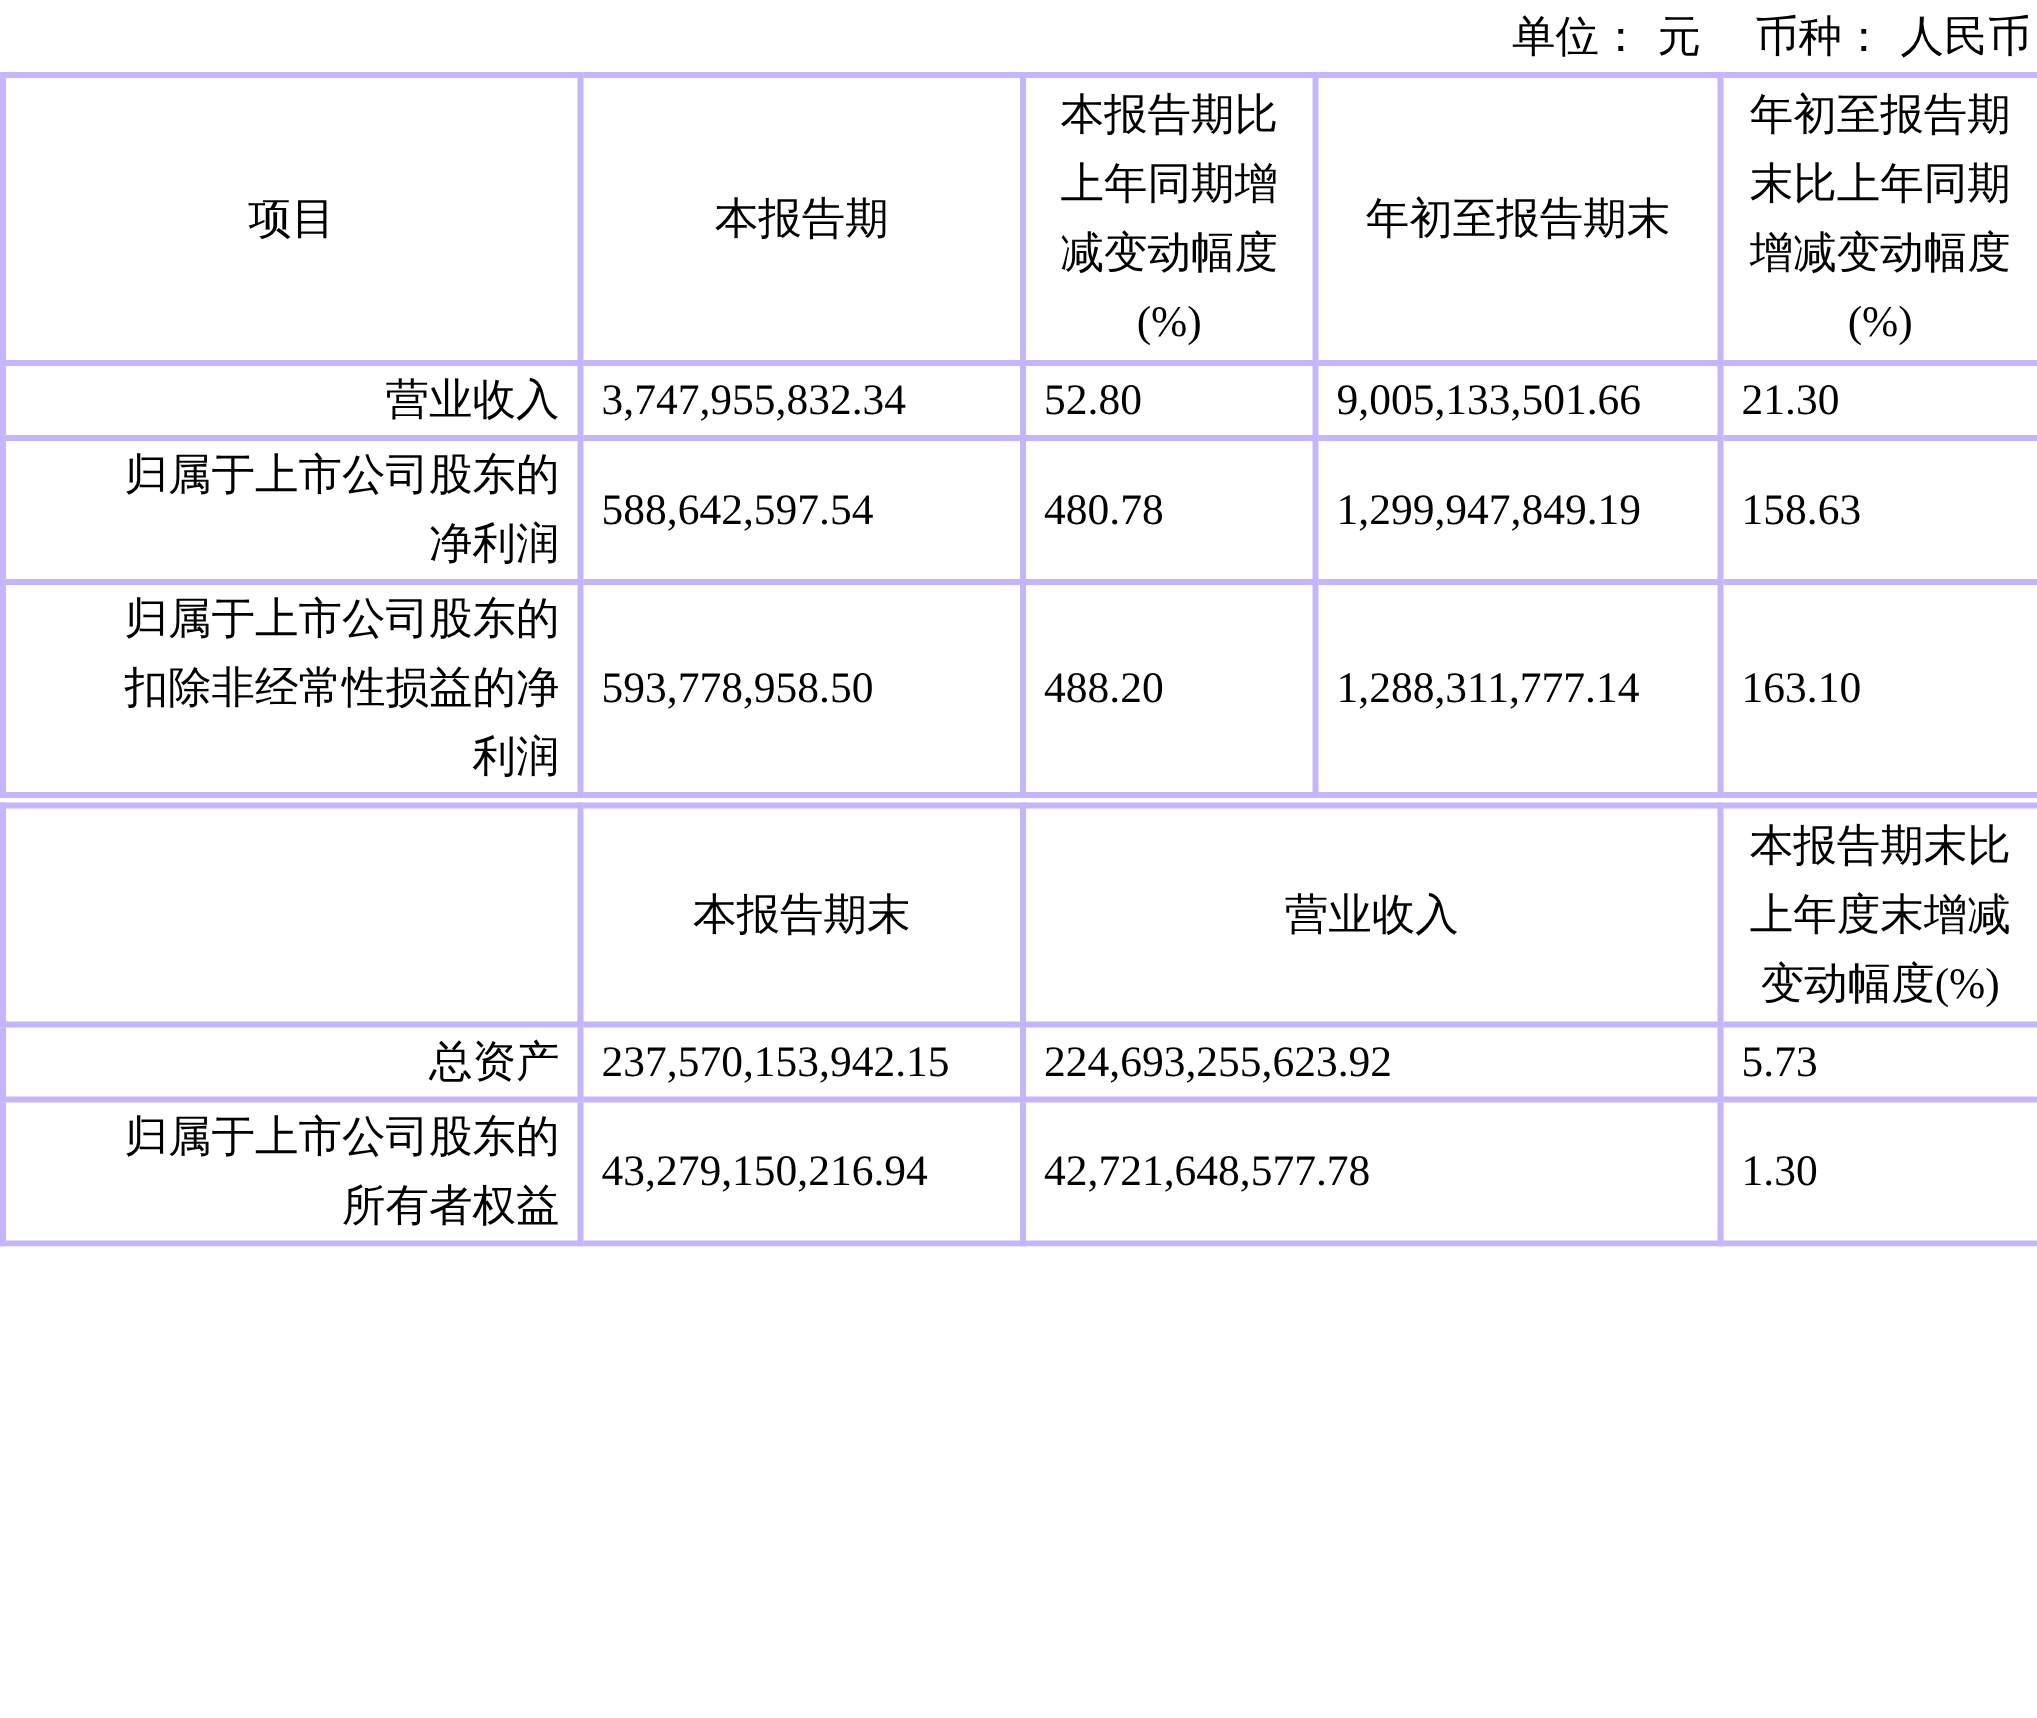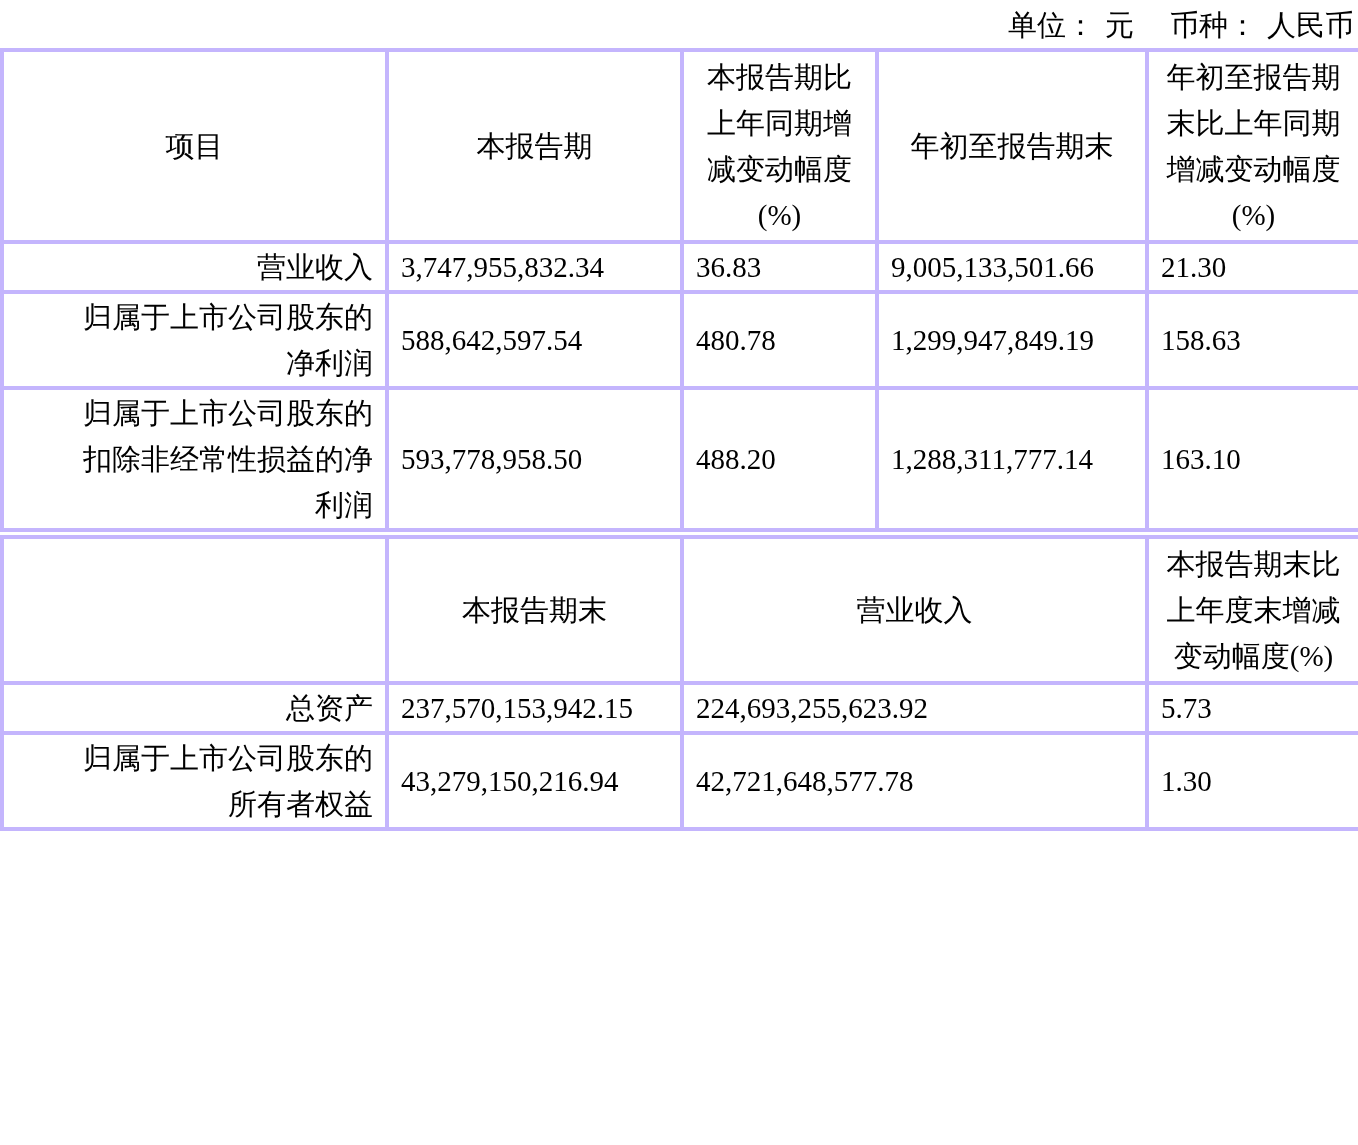--- a/index.html
+++ b/index.html
@@ -68,21 +68,21 @@
         <th>年初至报告期
 末比上年同期
 增减变动幅度
 (%)</th>
       </tr>
     </thead>
     <tbody>
       <tr>
         <td class="label">营业收入</td>
         <td class="num">3,747,955,832.34</td>
-        <td class="num">36.83</td>
+        <td class="num">52.80</td>
         <td class="num">9,005,133,501.66</td>
         <td class="num">21.30</td>
       </tr>
       <tr>
         <td class="label">归属于上市公司股东的
 净利润</td>
         <td class="num">588,642,597.54</td>
         <td class="num">480.78</td>
         <td class="num">1,299,947,849.19</td>
         <td class="num">158.63</td>

